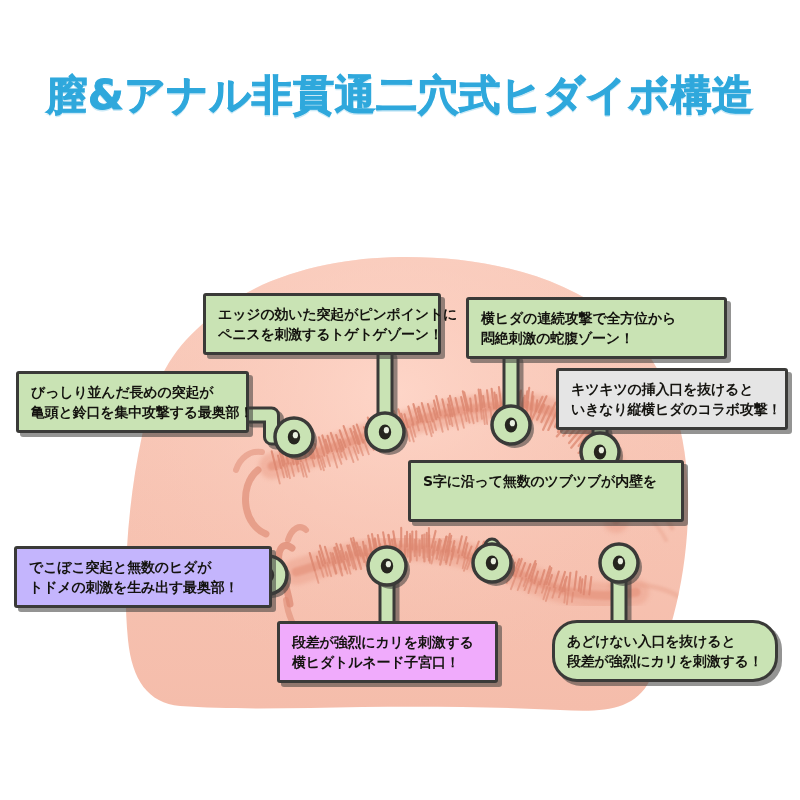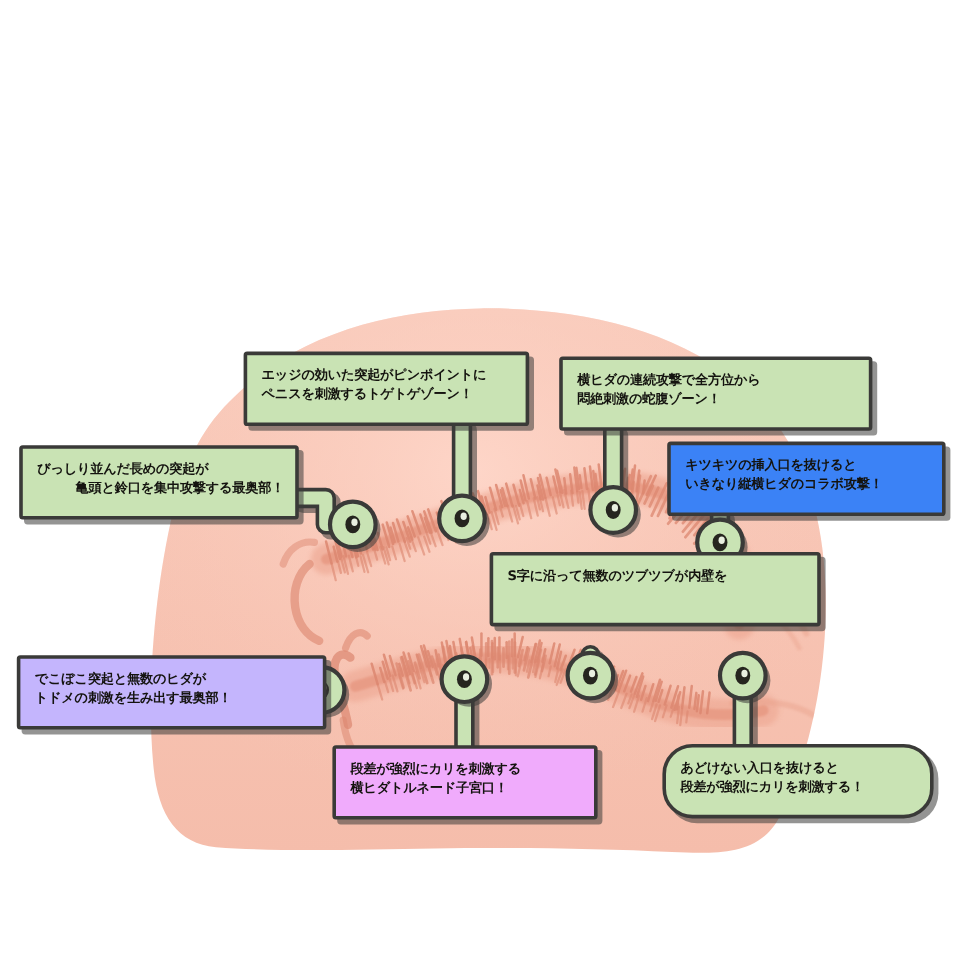--- a/index.html
+++ b/index.html
@@ -28,21 +28,21 @@
     background:#c9e3b4;
     border:3px solid #3a3a38;
     border-radius:3px;
     box-shadow:4px 4px 0 rgba(60,60,58,.55);
     padding:9px 12px 10px 12px;
     box-sizing:border-box;
     z-index:40;
   }
   .callout .ln{
     display:block;
-    font-size:11px;
+    font-size:14px;
     font-weight:bold;
     color:#14130f;
     line-height:1.42;
     white-space:nowrap;
     letter-spacing:-0.2px;
   }
 
   
   #links{position:absolute;left:0;top:0;width:800px;height:800px;z-index:30;}
 </style>
@@ -534,35 +534,36 @@
         </g>
         <g>
           <circle cx="623" cy="567" r="19" fill="rgba(60,60,58,.55)"></circle>
           <circle cx="619" cy="563" r="19" fill="#c9e3b4" stroke="#3a3a38" stroke-width="3.5"></circle>
           <ellipse cx="619" cy="563" rx="6.2" ry="7.4" fill="#26251f"></ellipse>
           <ellipse cx="620.4" cy="561.2" rx="2.6" ry="3.1" fill="#e9efe0"></ellipse>
         </g>
       </g>
   </svg>
 
+  <div id="title">膣&amp;アナル非貫通二穴式ヒダイボ構造</div>
 
   <div id="calloutHost">
       <div class="callout" style="left: 203px; top: 293px; width: 238px; height: 62px; background: rgb(201, 227, 180); border-color: rgb(58, 58, 56);">
         <span class="ln" style="color: rgb(20, 19, 15);">エッジの効いた突起がピンポイントに</span>
         <span class="ln" style="color: rgb(20, 19, 15);">ペニスを刺激するトゲトゲゾーン！</span>
       </div>
       <div class="callout" style="left: 466px; top: 297px; width: 261px; height: 62px; background: rgb(201, 227, 180); border-color: rgb(58, 58, 56);">
         <span class="ln" style="color: rgb(20, 19, 15);">横ヒダの連続攻撃で全方位から</span>
         <span class="ln" style="color: rgb(20, 19, 15);">悶絶刺激の蛇腹ゾーン！</span>
       </div>
       <div class="callout" style="left: 16px; top: 371px; width: 233px; height: 62px; background: rgb(201, 227, 180); border-color: rgb(58, 58, 56);">
         <span class="ln" style="color: rgb(20, 19, 15);">びっしり並んだ長めの突起が</span>
-        <span class="ln" style="color: rgb(20, 19, 15); margin-left: 32px;">亀頭と鈴口を集中攻撃する最奥部！</span>
-      </div>
-      <div class="callout" style="left: 556px; top: 368px; width: 232px; height: 62px; background: #3b82f6; border-color: rgb(58, 58, 56);">
+        <span class="ln" style="color: rgb(20, 19, 15);">亀頭と鈴口を集中攻撃する最奥部！</span>
+      </div>
+      <div class="callout" style="left: 556px; top: 368px; width: 232px; height: 62px; background: #e5e5e5; border-color: rgb(58, 58, 56);">
         <span class="ln" style="color: rgb(20, 19, 15);">キツキツの挿入口を抜けると</span>
         <span class="ln" style="color: rgb(20, 19, 15);">いきなり縦横ヒダのコラボ攻撃！</span>
       </div>
       <div class="callout" style="left: 408px; top: 460px; width: 276px; height: 62px; background: rgb(201, 227, 180); border-color: rgb(58, 58, 56);">
         <span class="ln" style="color: rgb(20, 19, 15);">S字に沿って無数のツブツブが内壁を</span>
       </div>
       <div class="callout" style="left: 14px; top: 546px; width: 258px; height: 62px; background: #c4b5fd; border-color: rgb(58, 58, 56);">
         <span class="ln" style="color: rgb(20, 19, 15);">でこぼこ突起と無数のヒダが</span>
         <span class="ln" style="color: rgb(20, 19, 15);">トドメの刺激を生み出す最奥部！</span>
       </div>

